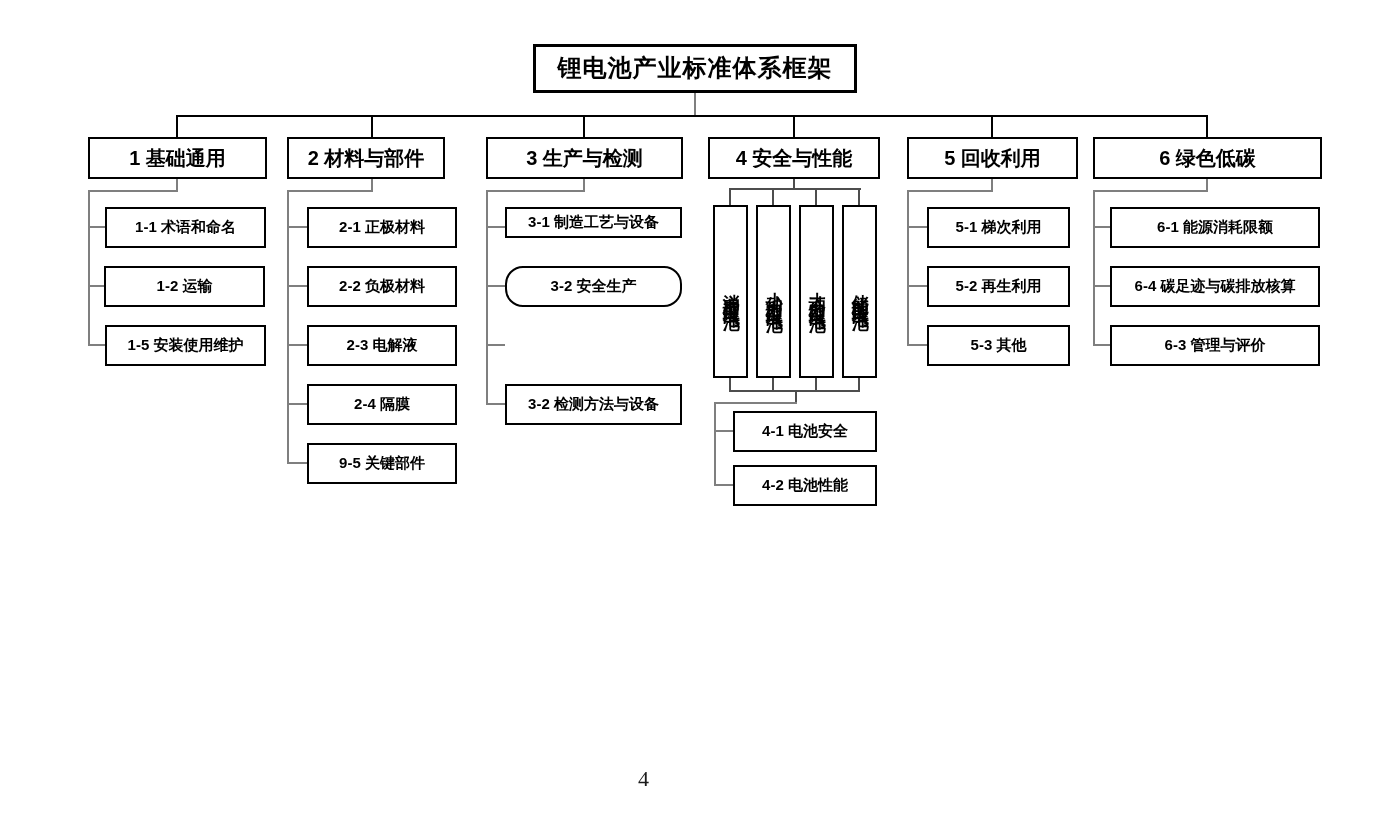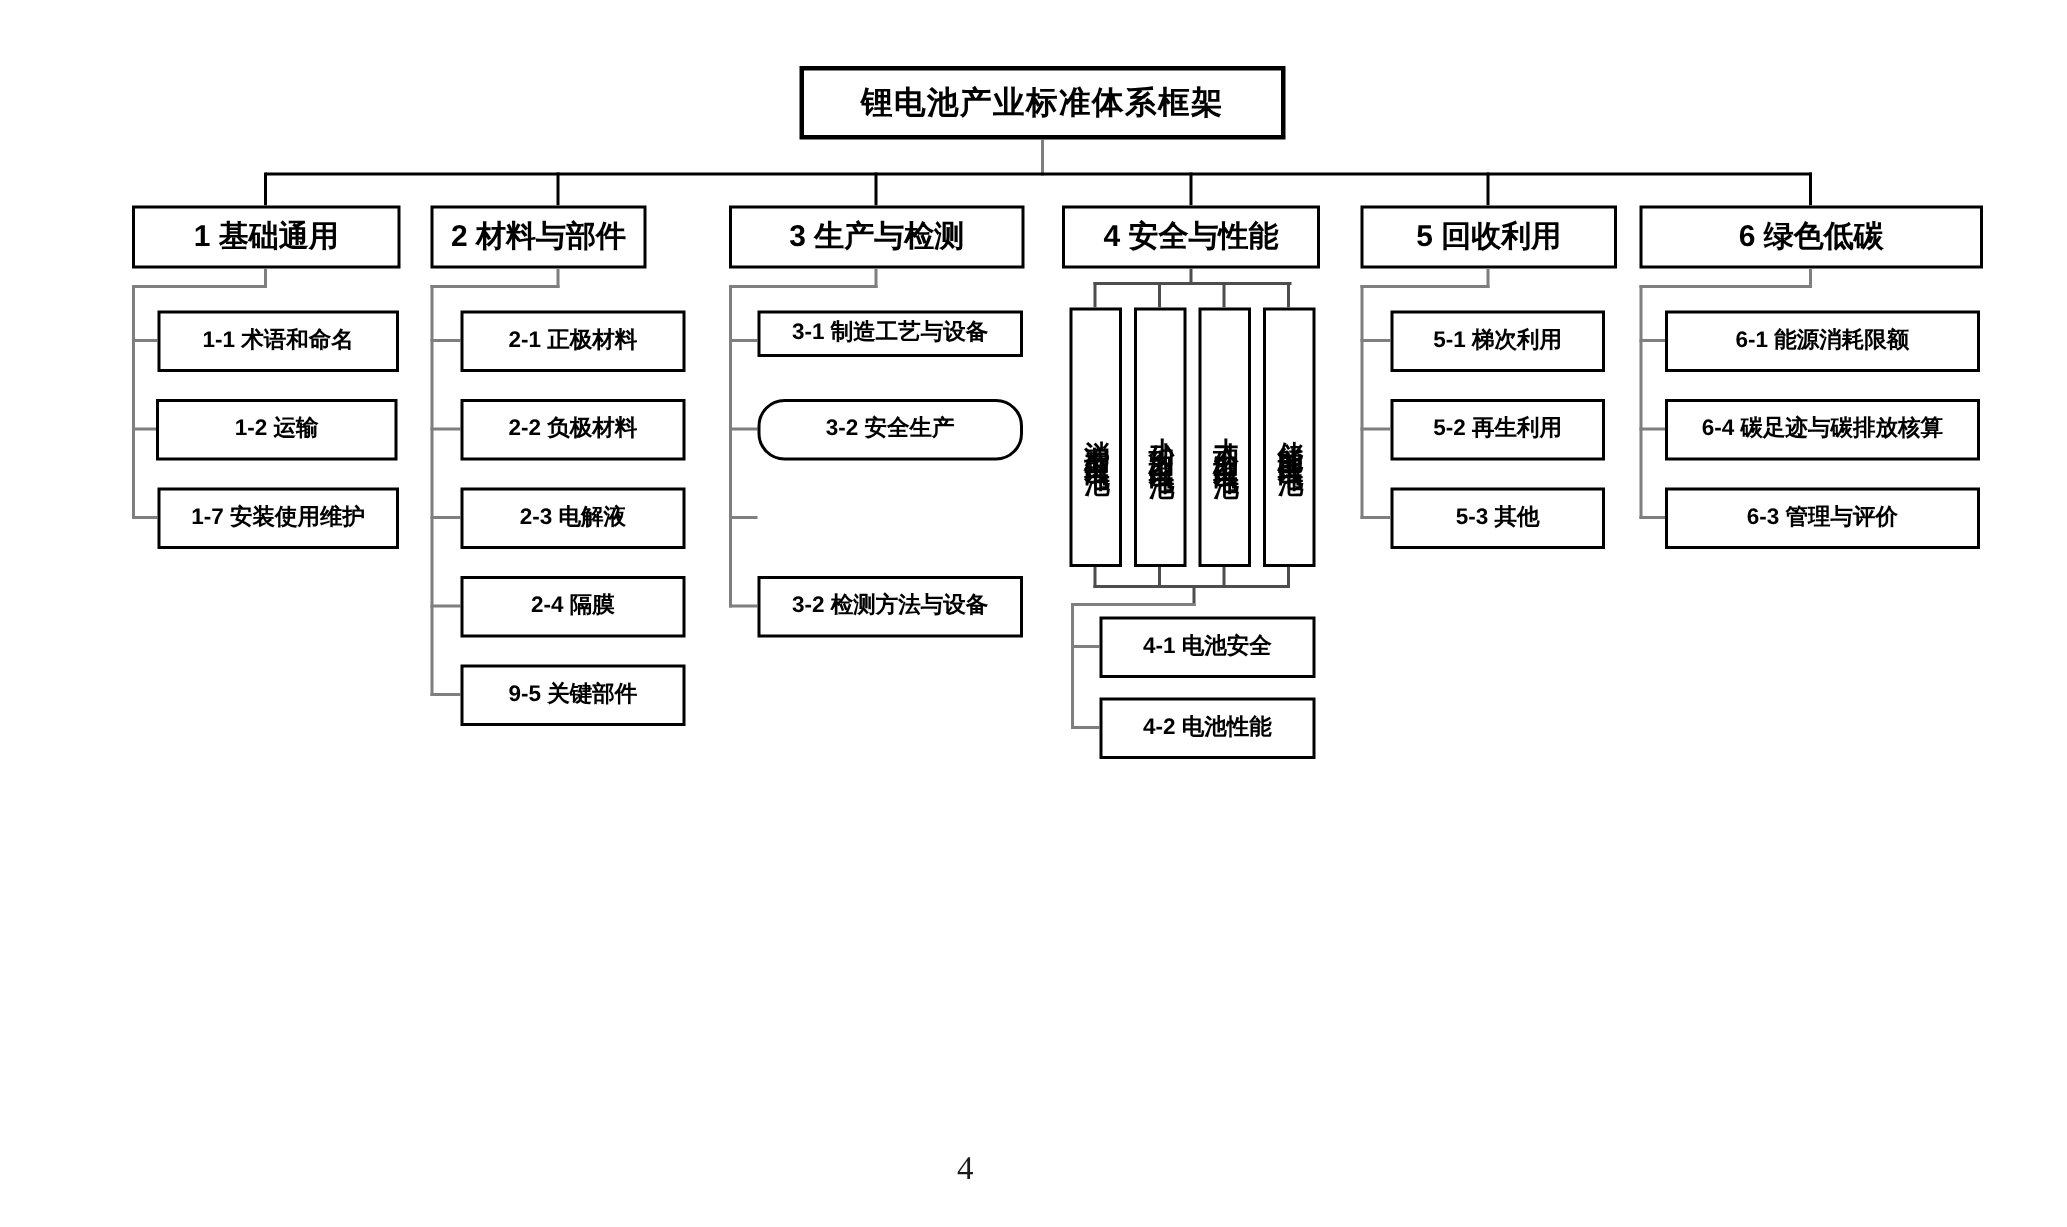--- a/index.html
+++ b/index.html
@@ -15,21 +15,21 @@
     position:absolute;
     box-sizing:border-box;
     border:2px solid #000;
     background:#fff;
     display:flex;align-items:center;justify-content:center;
     font-weight:bold;color:#000;
     text-align:center;
     line-height:1.1;
     white-space:nowrap;
   }
-  .title-box{border-width:3px;font-size:21px;letter-spacing:1px;}
+  .title-box{border-width:3px;font-size:24px;letter-spacing:1px;}
   .header-box{font-size:20px;border-width:2.5px;}
   .child-box{font-size:15px;}
   .vbox{
     writing-mode:vertical-rl;
     text-orientation:upright;
     font-size:17px;
     letter-spacing:4px;
     white-space:normal;
   }
   
@@ -52,35 +52,35 @@
   <div class="lnb" style="left:176px;top:115px;width:2px;height:22px;"></div>
   <div class="lnb" style="left:371px;top:115px;width:2px;height:22px;"></div>
   <div class="lnb" style="left:583px;top:115px;width:2px;height:22px;"></div>
   <div class="lnb" style="left:793px;top:115px;width:2px;height:22px;"></div>
   <div class="lnb" style="left:991px;top:115px;width:2px;height:22px;"></div>
   <div class="lnb" style="left:1206px;top:115px;width:2px;height:22px;"></div>
 
   <div class="box title-box" style="left:533px;top:44px;width:324px;height:49px;">锂电池产业标准体系框架</div>
 
   <div class="box header-box" style="left:88px;top:137px;width:179px;height:42px;">1 基础通用</div>
-  <div class="box header-box" style="left:287px;top:137px;width:144px;height:42px;">2 材料与部件</div>
+  <div class="box header-box" style="left:287px;top:137px;width:158px;height:42px;">2 材料与部件</div>
   <div class="box header-box" style="left:486px;top:137px;width:197px;height:42px;">3 生产与检测</div>
   <div class="box header-box" style="left:708px;top:137px;width:172px;height:42px;">4 安全与性能</div>
   <div class="box header-box" style="left:907px;top:137px;width:171px;height:42px;">5 回收利用</div>
   <div class="box header-box" style="left:1093px;top:137px;width:229px;height:42px;">6 绿色低碳</div>
 
   <div class="ln" style="left:176px;top:179px;width:2px;height:13px;"></div>
   <div class="ln" style="left:88px;top:190px;width:90px;height:2px;"></div>
   <div class="ln" style="left:88px;top:190px;width:2px;height:156px;"></div>
   <div class="ln" style="left:88px;top:226px;width:17px;height:2px;"></div>
   <div class="ln" style="left:88px;top:285px;width:17px;height:2px;"></div>
   <div class="ln" style="left:88px;top:344px;width:17px;height:2px;"></div>
   <div class="box child-box" style="left:105px;top:207px;width:161px;height:41px;">1-1 术语和命名</div>
   <div class="box child-box" style="left:104px;top:266px;width:161px;height:41px;">1-2 运输</div>
-  <div class="box child-box" style="left:105px;top:325px;width:161px;height:41px;">1-7 安装使用维护</div>
+  <div class="box child-box" style="left:105px;top:325px;width:161px;height:41px;">1-5 安装使用维护</div>
 
   <div class="ln" style="left:371px;top:179px;width:2px;height:13px;"></div>
   <div class="ln" style="left:287px;top:190px;width:86px;height:2px;"></div>
   <div class="ln" style="left:287px;top:190px;width:2px;height:274px;"></div>
   <div class="ln" style="left:287px;top:226px;width:20px;height:2px;"></div>
   <div class="ln" style="left:287px;top:285px;width:20px;height:2px;"></div>
   <div class="ln" style="left:287px;top:344px;width:20px;height:2px;"></div>
   <div class="ln" style="left:287px;top:403px;width:20px;height:2px;"></div>
   <div class="ln" style="left:287px;top:462px;width:20px;height:2px;"></div>
   <div class="box child-box" style="left:307px;top:207px;width:150px;height:41px;">2-1 正极材料</div>

